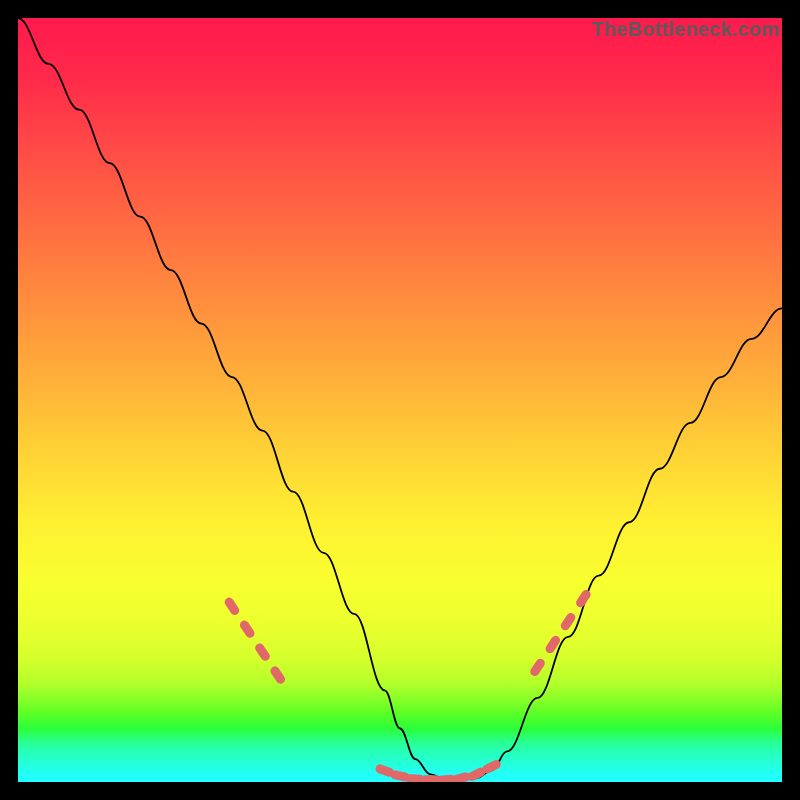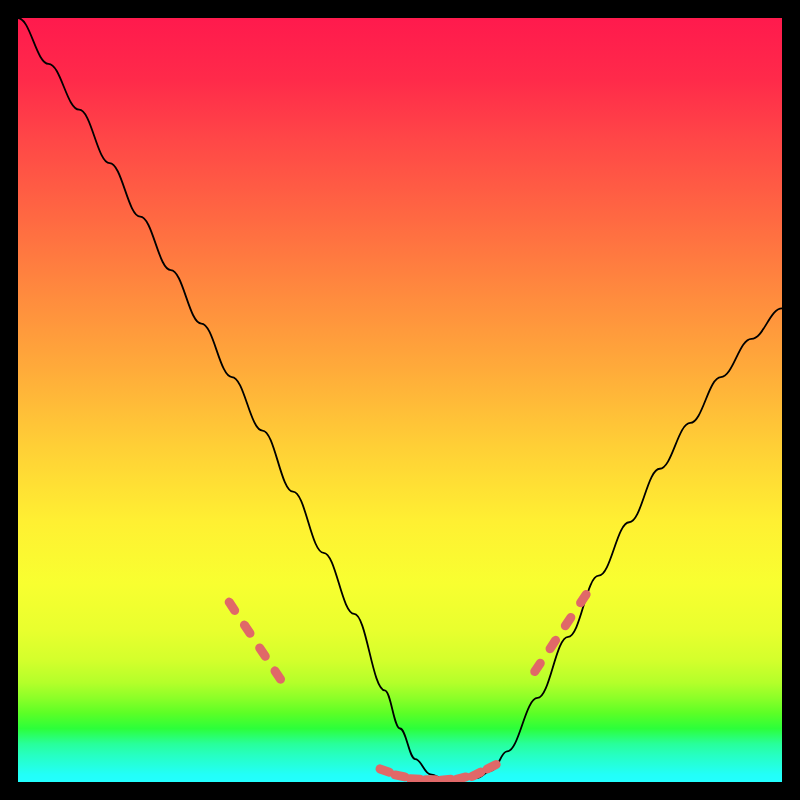--- a/index.html
+++ b/index.html
@@ -54,20 +54,21 @@
     color: #5a5a5a;
     letter-spacing: 0.2px;
     pointer-events: none;
   }
 </style>
 </head>
 <body>
 
 <div class="frame">
   <div class="plot-area">
+    <div class="watermark">TheBottleneck.com</div>
     <svg class="line-layer" viewBox="0 0 764 764" preserveAspectRatio="none">
       <path id="main-curve-path" fill="none" stroke="#000" stroke-width="1.8" d="M 0.00 0.00 C 12.22 0.00, 18.34 45.84, 30.56 45.84 C 42.78 45.84, 48.90 91.68, 61.12 91.68 C 73.34 91.68, 79.46 145.16, 91.68 145.16 C 103.90 145.16, 110.02 198.64, 122.24 198.64 C 134.46 198.64, 140.58 252.12, 152.80 252.12 C 165.02 252.12, 171.14 305.60, 183.36 305.60 C 195.58 305.60, 201.70 359.08, 213.92 359.08 C 226.14 359.08, 232.26 412.56, 244.48 412.56 C 256.70 412.56, 262.82 473.68, 275.04 473.68 C 287.26 473.68, 293.38 534.80, 305.60 534.80 C 317.82 534.80, 323.94 595.92, 336.16 595.92 C 348.38 595.92, 354.50 672.32, 366.72 672.32 C 372.83 672.32, 375.89 710.52, 382.00 710.52 C 388.11 710.52, 391.17 741.08, 397.28 741.08 C 403.39 741.08, 406.45 756.36, 412.56 756.36 C 418.67 756.36, 421.73 761.71, 427.84 761.71 C 433.95 761.71, 437.01 761.71, 443.12 761.71 C 449.23 761.71, 452.29 760.18, 458.40 760.18 C 464.51 760.18, 467.57 752.54, 473.68 752.54 C 479.79 752.54, 482.85 733.44, 488.96 733.44 C 501.18 733.44, 507.30 679.96, 519.52 679.96 C 531.74 679.96, 537.86 618.84, 550.08 618.84 C 562.30 618.84, 568.42 557.72, 580.64 557.72 C 592.86 557.72, 598.98 504.24, 611.20 504.24 C 623.42 504.24, 629.54 450.76, 641.76 450.76 C 653.98 450.76, 660.10 404.92, 672.32 404.92 C 684.54 404.92, 690.66 359.08, 702.88 359.08 C 715.10 359.08, 721.22 320.88, 733.44 320.88 C 745.66 320.88, 751.78 290.32, 764.00 290.32"></path>
     </svg>
     <svg class="accent-layer" viewBox="0 0 764 764" preserveAspectRatio="none">
       <g id="accent-group">
           <rect x="204.42" y="583.78" width="19" height="9" rx="4.5" ry="4.5" fill="#e06868" transform="rotate(56.31 213.92 588.28)"></rect>
           <rect x="219.70" y="606.70" width="19" height="9" rx="4.5" ry="4.5" fill="#e06868" transform="rotate(56.31 229.20 611.20)"></rect>
           <rect x="234.98" y="629.62" width="19" height="9" rx="4.5" ry="4.5" fill="#e06868" transform="rotate(56.31 244.48 634.12)"></rect>
           <rect x="250.26" y="652.54" width="19" height="9" rx="4.5" ry="4.5" fill="#e06868" transform="rotate(56.31 259.76 657.04)"></rect>
           <rect x="357.22" y="748.04" width="19" height="9" rx="4.5" ry="4.5" fill="#e06868" transform="rotate(19.29 366.72 752.54)"></rect>

